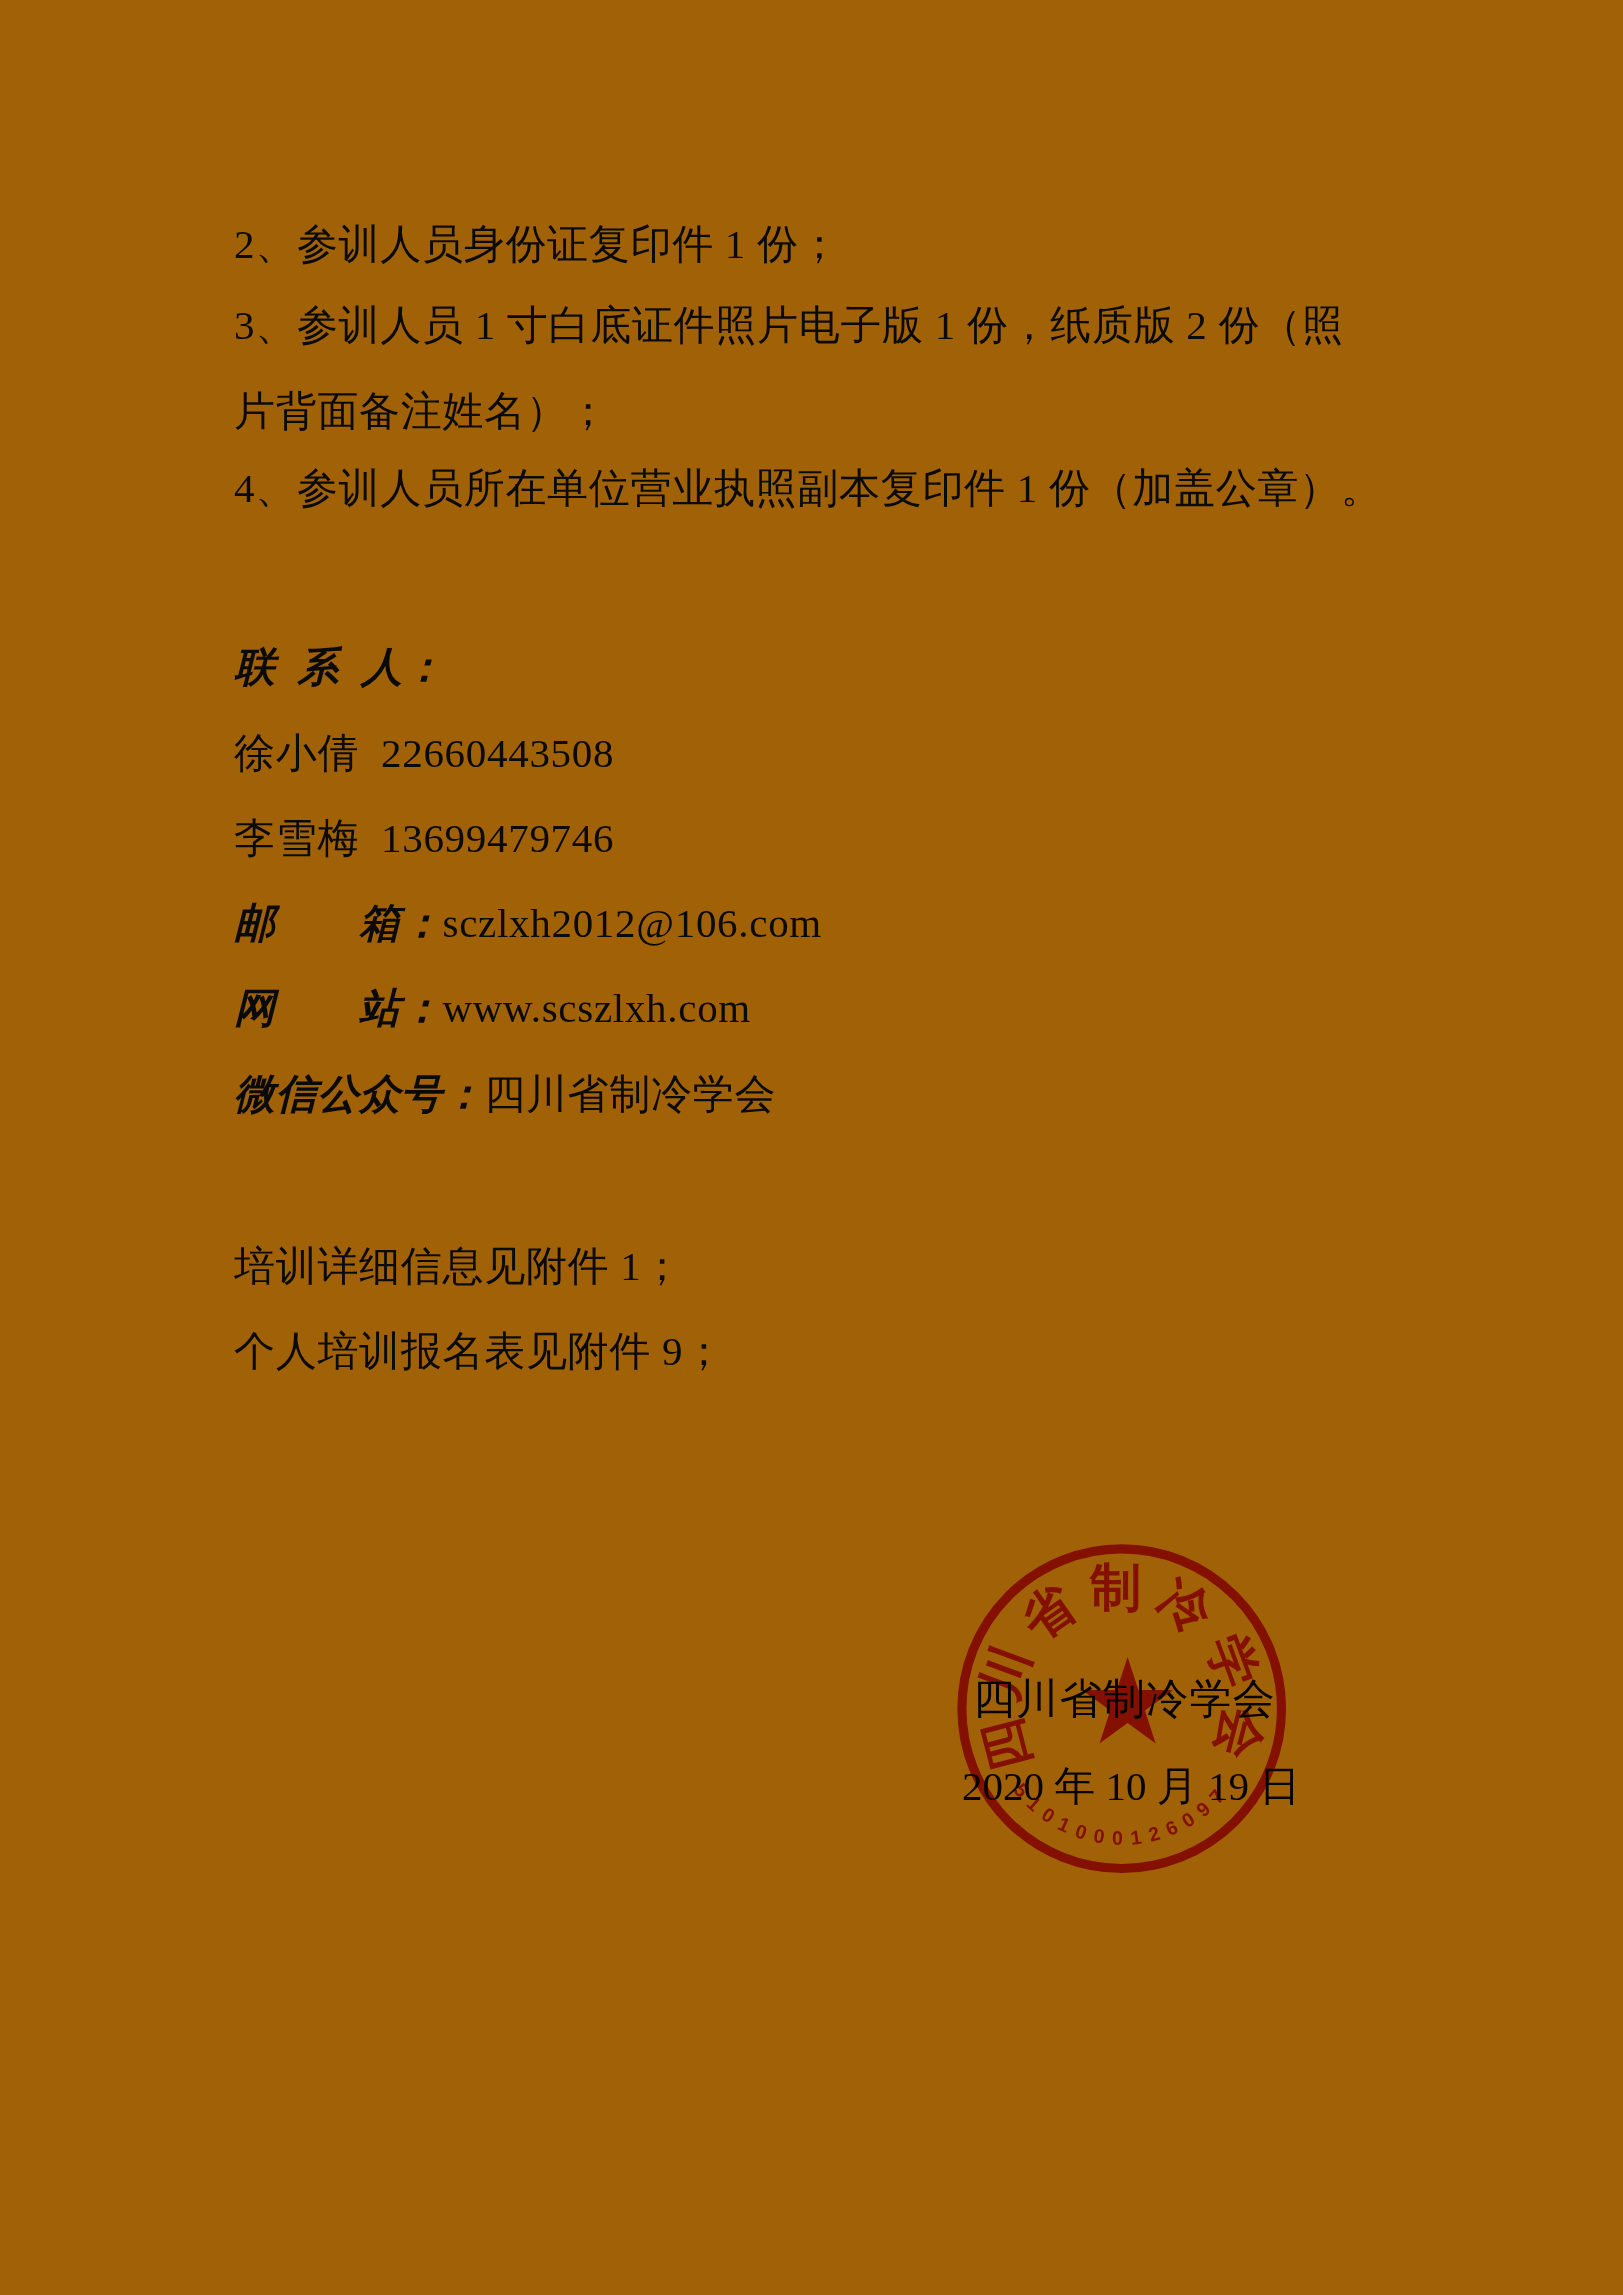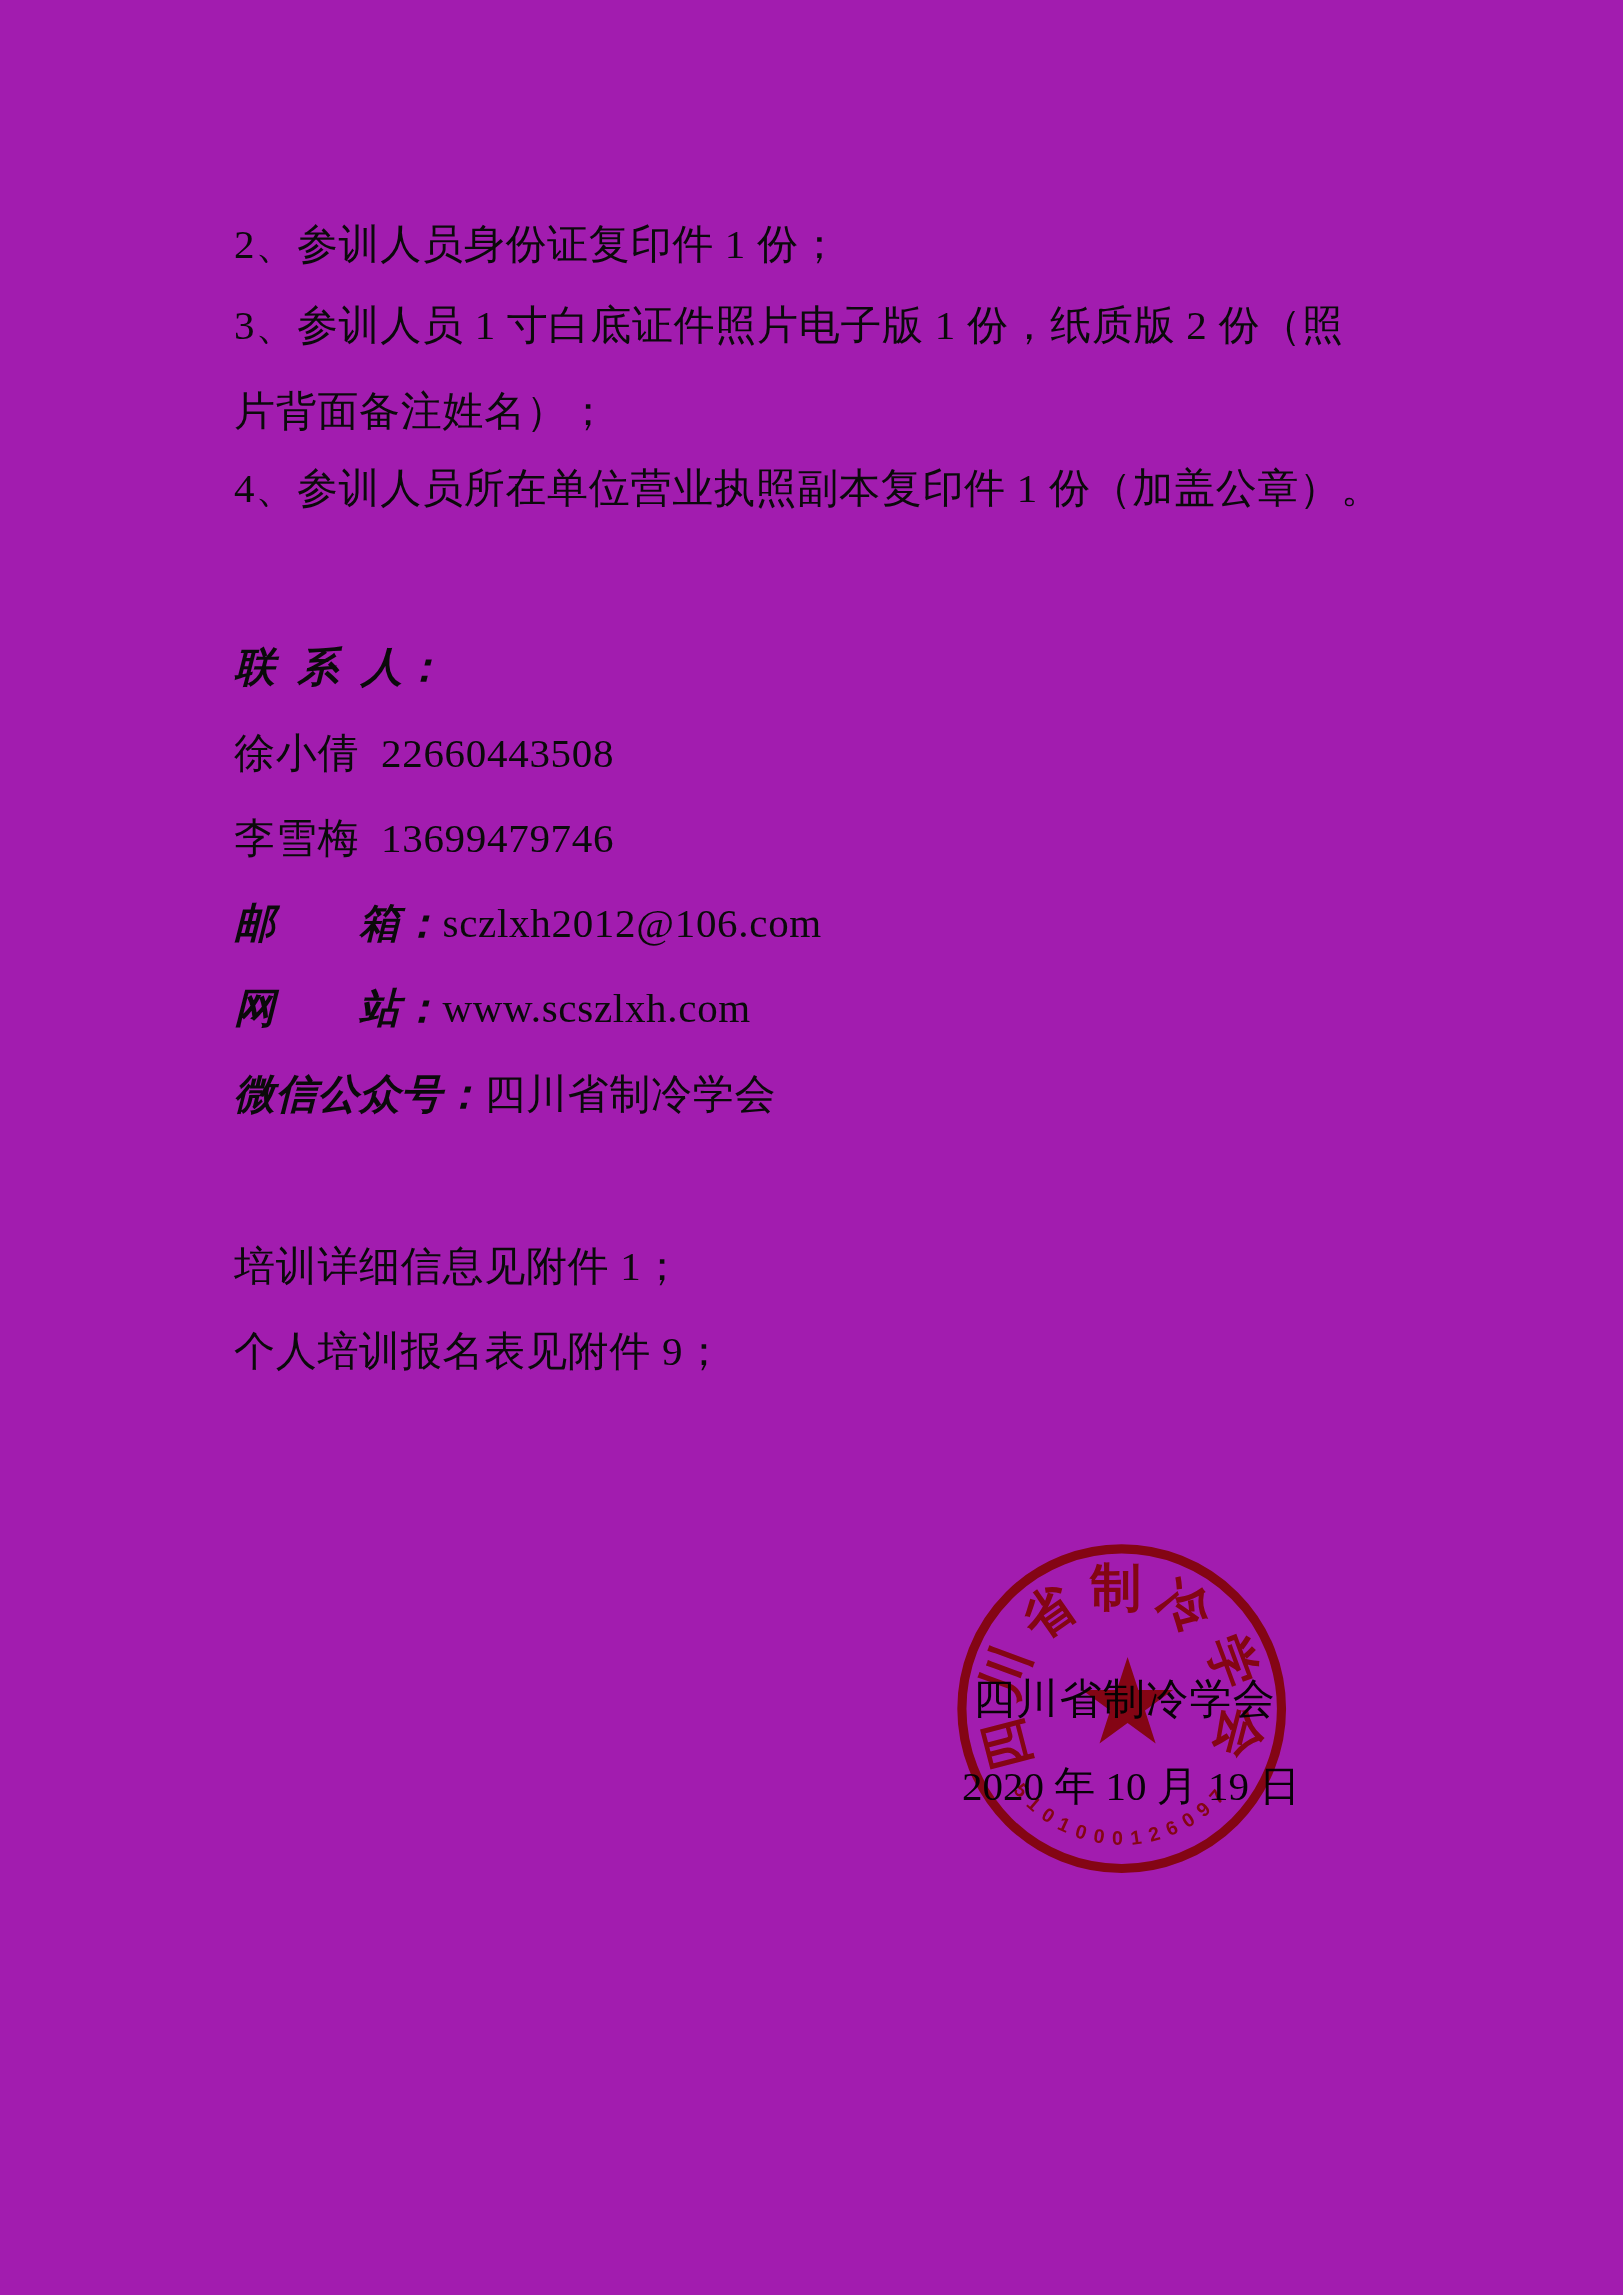--- a/index.html
+++ b/index.html
@@ -1,20 +1,20 @@
 <!DOCTYPE html>
 <html style="font-size:10.5px"><head>
 <meta charset="utf-8">
 <style>
   html,body{margin:0;padding:0;background:#ffffff;}
   .page{
     position:relative;
     width:1623px;
     height:2295px;
-    background:#a21caf;
+    background:#a16207;
     font-family:"Liberation Serif","DejaVu Serif",serif;
     color:#0a0a0a;
     overflow:hidden;
   }
   .line{
     position:absolute;
     left:234px;
     font-size:41px;
     line-height:1.2;
     white-space:pre;

